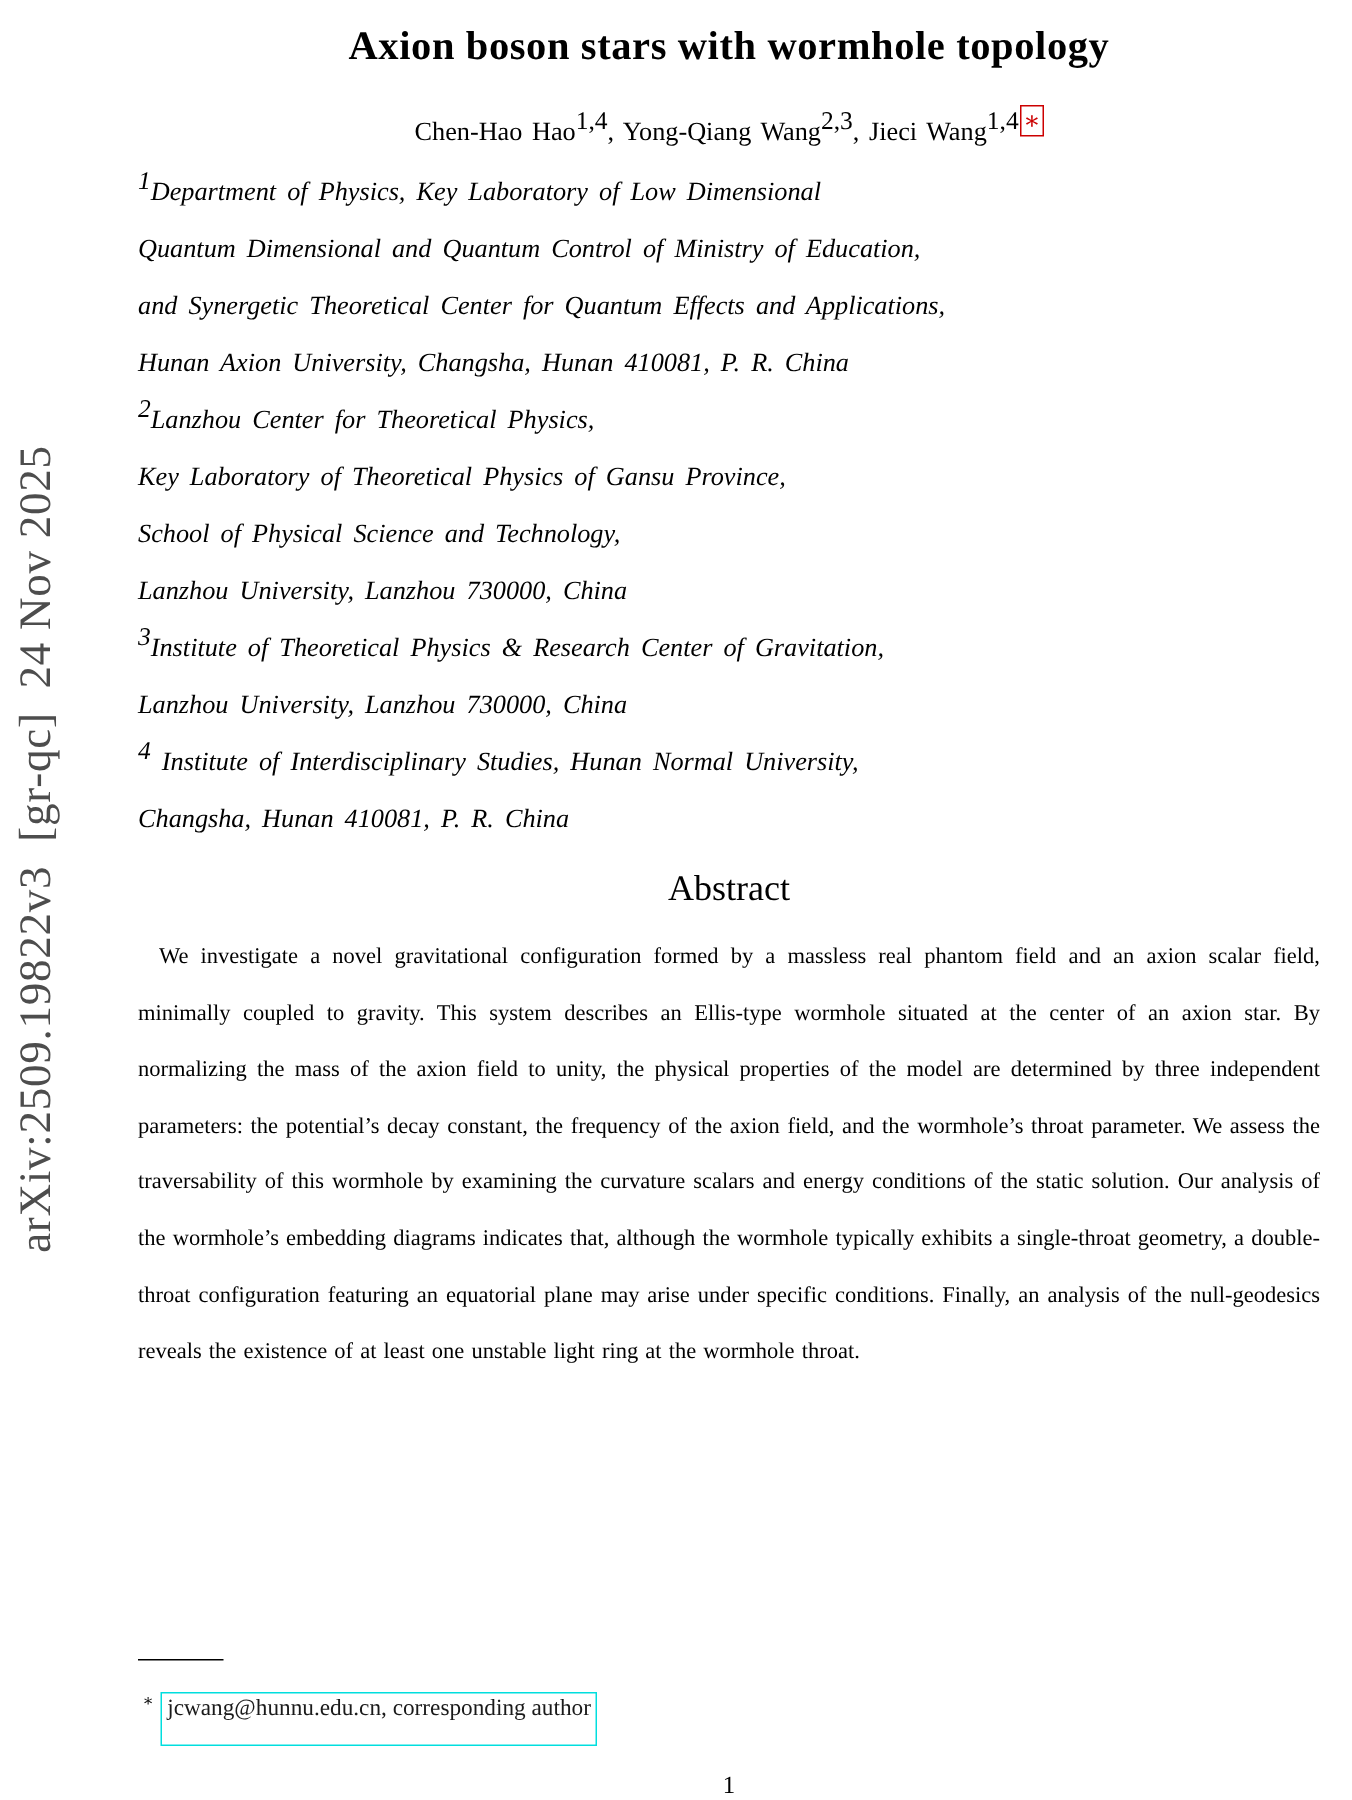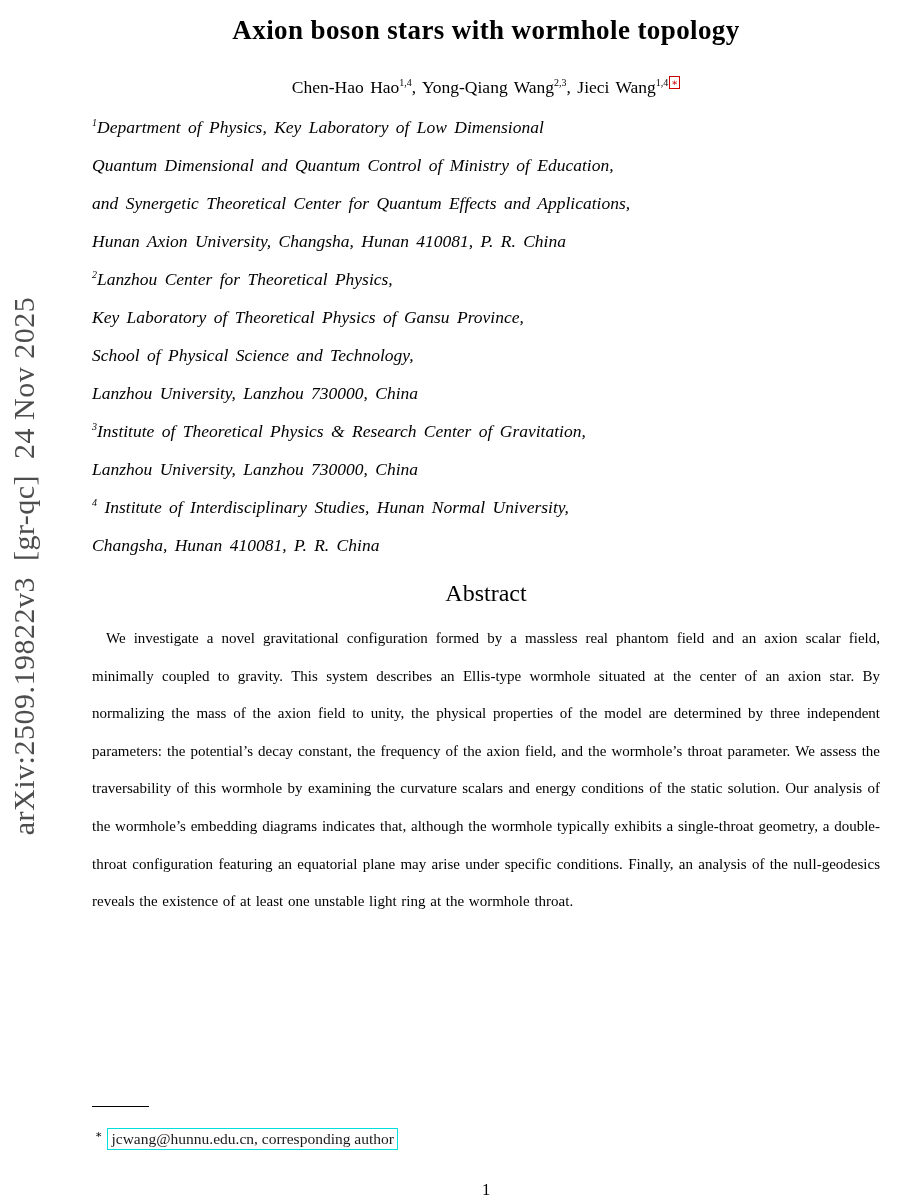--- a/index.html
+++ b/index.html
@@ -10,37 +10,37 @@
     color:#000;
   }
   .page { position:relative; width:901px; height:1200px; overflow:hidden; background:#fff; }
   .content { position:absolute; left:92px; top:12px; width:788px; }
 
   .title {
     text-align:center; font-size:27px; font-weight:bold;
     letter-spacing:.4px; line-height:32px; margin-top:2px;
   }
   .authors { text-align:center; font-size:17.5px; line-height:38px; margin-top:22px; word-spacing:2px; }
-  sup { font-size:10px; vertical-align:super; line-height:0; }
+  sup { font-size:17px; vertical-align:super; line-height:0; }
 
   .affiliations { margin-top:2px; }
   .aff-line { text-align:left; font-style:italic; font-size:17.5px; line-height:38px; word-spacing:3px; }
 
   .abstract-heading { text-align:center; font-size:24px; font-weight:normal; margin-top:15px; line-height:28px; }
   .abstract {
     margin-top:13px; font-size:15px; line-height:37.6px;
     text-align:justify; text-indent:14px; word-spacing:1px;
   }
 
   .ref-star { color:#cc0000; border:1px solid #cc0000; padding:0 1px; margin-left:1px; font-style:normal; }
 
   .footnote-rule { position:absolute; left:92px; top:1106px; width:57px; border-top:1.7px solid #000; }
   .footnote { position:absolute; left:95px; top:1122px; font-size:15.5px; line-height:24px; }
   .fn-marker { font-size:11px; vertical-align:super; margin-right:5px; }
-  .email-link { border:1px solid #00dede; padding:1px 3px 2px 3px; color:#1a1a1a; text-decoration:none; cursor:pointer; }
+  .email-link { border:1px solid #00dede; padding:1px 3px 16px 3px; color:#1a1a1a; text-decoration:none; cursor:pointer; }
 
   .page-number { position:absolute; left:92px; width:788px; top:1180px; text-align:center; font-size:16.5px; }
 
   .arxiv-watermark {
     position:absolute; top:566px; left:24px;
     transform:translate(-50%,-50%) rotate(-90deg);
     white-space:pre; font-size:30px; color:#4d4d4d; letter-spacing:.5px;
   }
 </style>
 </head>

